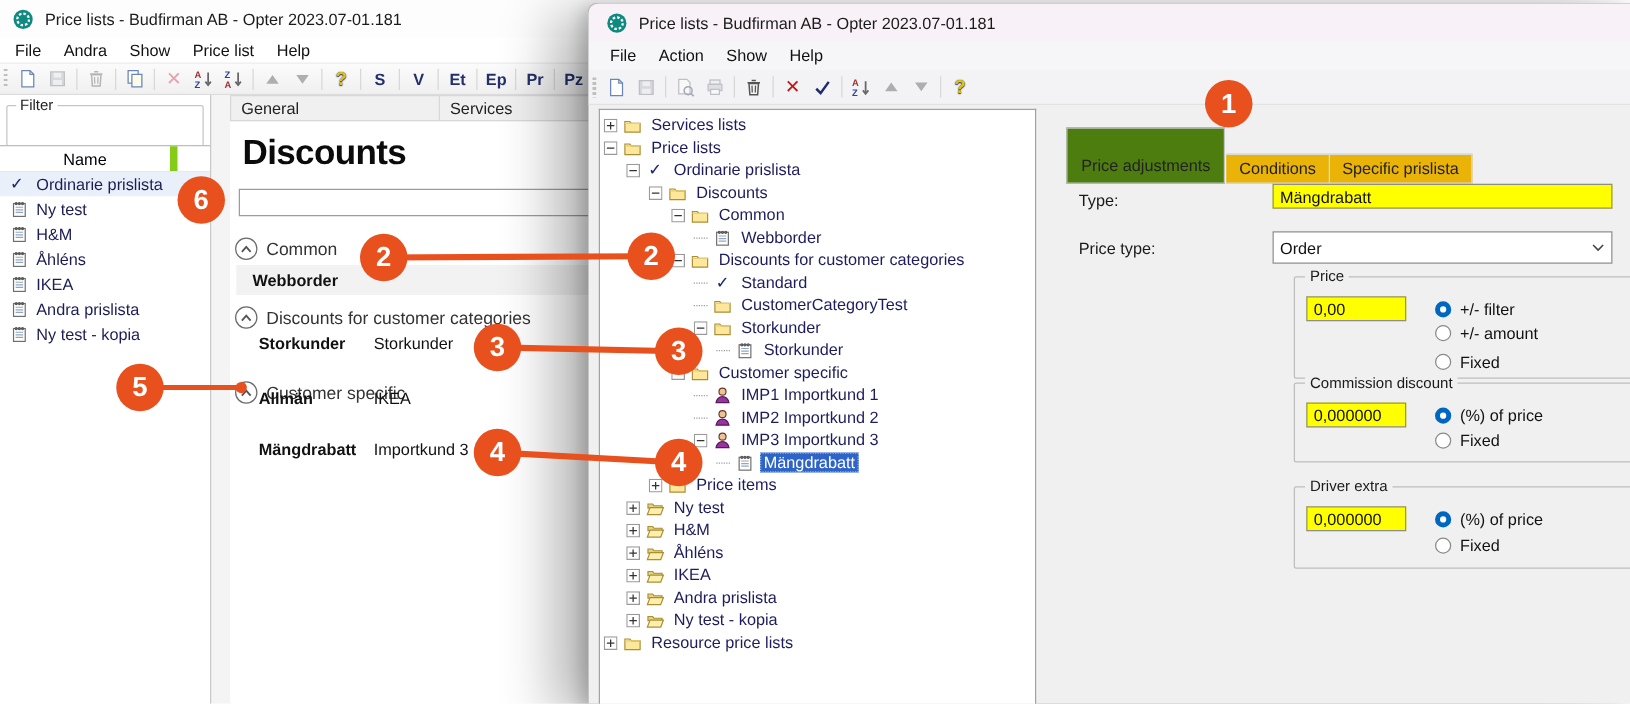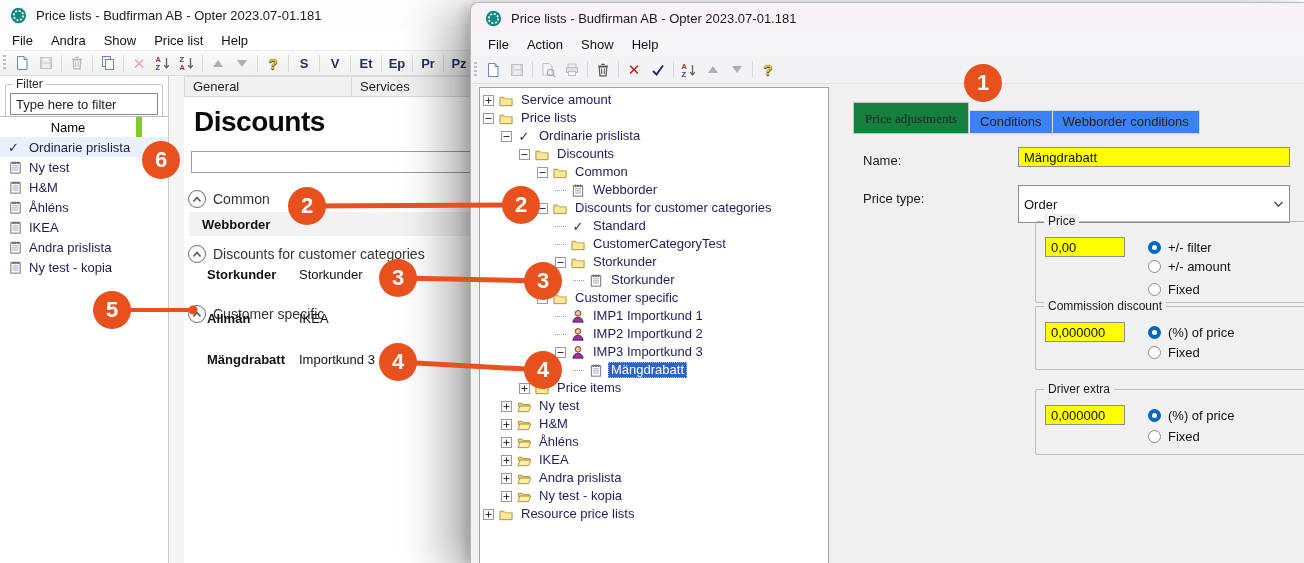--- a/index.html
+++ b/index.html
@@ -93,22 +93,22 @@
   .trow{height:18px;display:flex;align-items:center;font-size:13px;color:#1d1d5e;white-space:nowrap;padding-left:3px;}
   .tind{flex:none;}
   .texp{width:11px;height:11px;margin-right:4px;flex:none;}
   .tstub{width:11px;margin-right:4px;border-top:1px dotted #9f9f9f;height:0;flex:none;}
   .ticon{width:16px;height:15px;margin-right:4px;flex:none;display:flex;align-items:center;justify-content:center;}
   .tlabel{padding:0 3px;line-height:16px;}
   .tlabel.sel{background:#2e64c8;color:#fff;outline:1px dotted #9fb6e8;outline-offset:-1px;}
 
   
   .ptabs{position:absolute;left:382px;top:99px;display:flex;align-items:flex-end;font-size:13px;color:#222;}
-  .ptab{padding:3px 10px 4px;background:#3b82f6;border:1px solid #dadada;border-left:none;}
-  .ptab.active{background:#15803d;border:1px solid #c3c3c3;padding:8px 11px 6px;margin-right:1px;font-family:Liberation Serif, serif;}
+  .ptab{padding:3px 10px 4px;background:#eab308;border:1px solid #dadada;border-left:none;}
+  .ptab.active{background:#4d7c0f;border:1px solid #c3c3c3;padding:22px 11px 6px;margin-right:1px;}
   .flabel{position:absolute;font-size:13px;color:#1a1a1a;}
   .field{position:absolute;height:20px;border:1px solid #8d8d8d;font-size:13px;color:#111;
     display:flex;align-items:center;padding:0 5px;box-sizing:border-box;background:#fff;}
   .yellow{background:#ffff00;}
   .select{justify-content:space-between;background:#fff;}
   .chev{width:11px;height:8px;flex:none;}
   .grp{position:absolute;left:548px;width:300px;border:1px solid #bdbdbd;border-radius:2px;box-sizing:border-box;margin-left:16px;}
   .grp-legend{position:absolute;top:-8px;left:8px;background:#f0f0f0;padding:0 4px;font-size:12px;color:#1a1a1a;}
   .ginp{position:absolute;left:9px;top:15px;width:80px;height:20px;}
   .rrow{position:absolute;left:112px;display:flex;align-items:center;gap:7px;font-size:13px;color:#111;height:14px;}
@@ -295,21 +295,20 @@
     <span class="tsep"></span>
     <span class="tb-letter">R</span>
     <span class="tsep"></span>
   </div>
 
   <div id="bg-body">
 
     <div class="sidebar">
       <div class="filter-box">
         <span class="filter-label">Filter</span>
-        <div class="filter-input">Type here to filter</div>
       </div>
       <div class="name-header">
         <div class="nh-main">Name</div>
         <div class="nh-extra"></div>
       </div>
       <div class="side-list">
         <div class="srow sel">
           <span class="sicon checkglyph">✓</span>
           <span>Ordinarie prislista</span>
         </div>
@@ -477,21 +476,21 @@
 
   <div class="tree-panel">
     <div class="trow">
         <span class="tind" style="width:0px"></span>
         <svg class="texp">
           <use href="#sym-plus"></use>
         </svg>
         <svg class="ticon">
           <use href="#sym-folder"></use>
         </svg>
-        <span class="tlabel">Service amount</span>
+        <span class="tlabel">Services lists</span>
       </div>
     <div class="trow">
         <span class="tind" style="width:0px"></span>
         <svg class="texp">
           <use href="#sym-minus"></use>
         </svg>
         <svg class="ticon">
           <use href="#sym-folder"></use>
         </svg>
         <span class="tlabel">Price lists</span>
@@ -696,28 +695,28 @@
         <svg class="ticon">
           <use href="#sym-folder"></use>
         </svg>
         <span class="tlabel">Resource price lists</span>
       </div>
   </div>
 
   <div class="ptabs">
     <span class="ptab active">Price adjustments</span>
     <span class="ptab">Conditions</span>
-    <span class="ptab">Webborder conditions</span>
-  </div>
-
-  <span class="flabel" style="left:392px;top:150px">Name:</span>
+    <span class="ptab">Specific prislista</span>
+  </div>
+
+  <span class="flabel" style="left:392px;top:150px">Type:</span>
   <div class="field yellow" style="left:547px;top:144px;width:272px">Mängdrabatt</div>
 
   <span class="flabel" style="left:392px;top:188px">Price type:</span>
-  <div class="field select" style="left:547px;top:182px;width:272px;height:38px">
+  <div class="field select" style="left:547px;top:182px;width:272px;height:26px">
     <span>Order</span>
     <svg class="chev">
         <use href="#sym-chevdown"></use>
       </svg>
   </div>
 
   <div class="grp" style="top:218px;height:82px">
     <span class="grp-legend">Price</span>
     <div class="field yellow ginp">0,00</div>
     <div class="rrow" style="top:18px">

